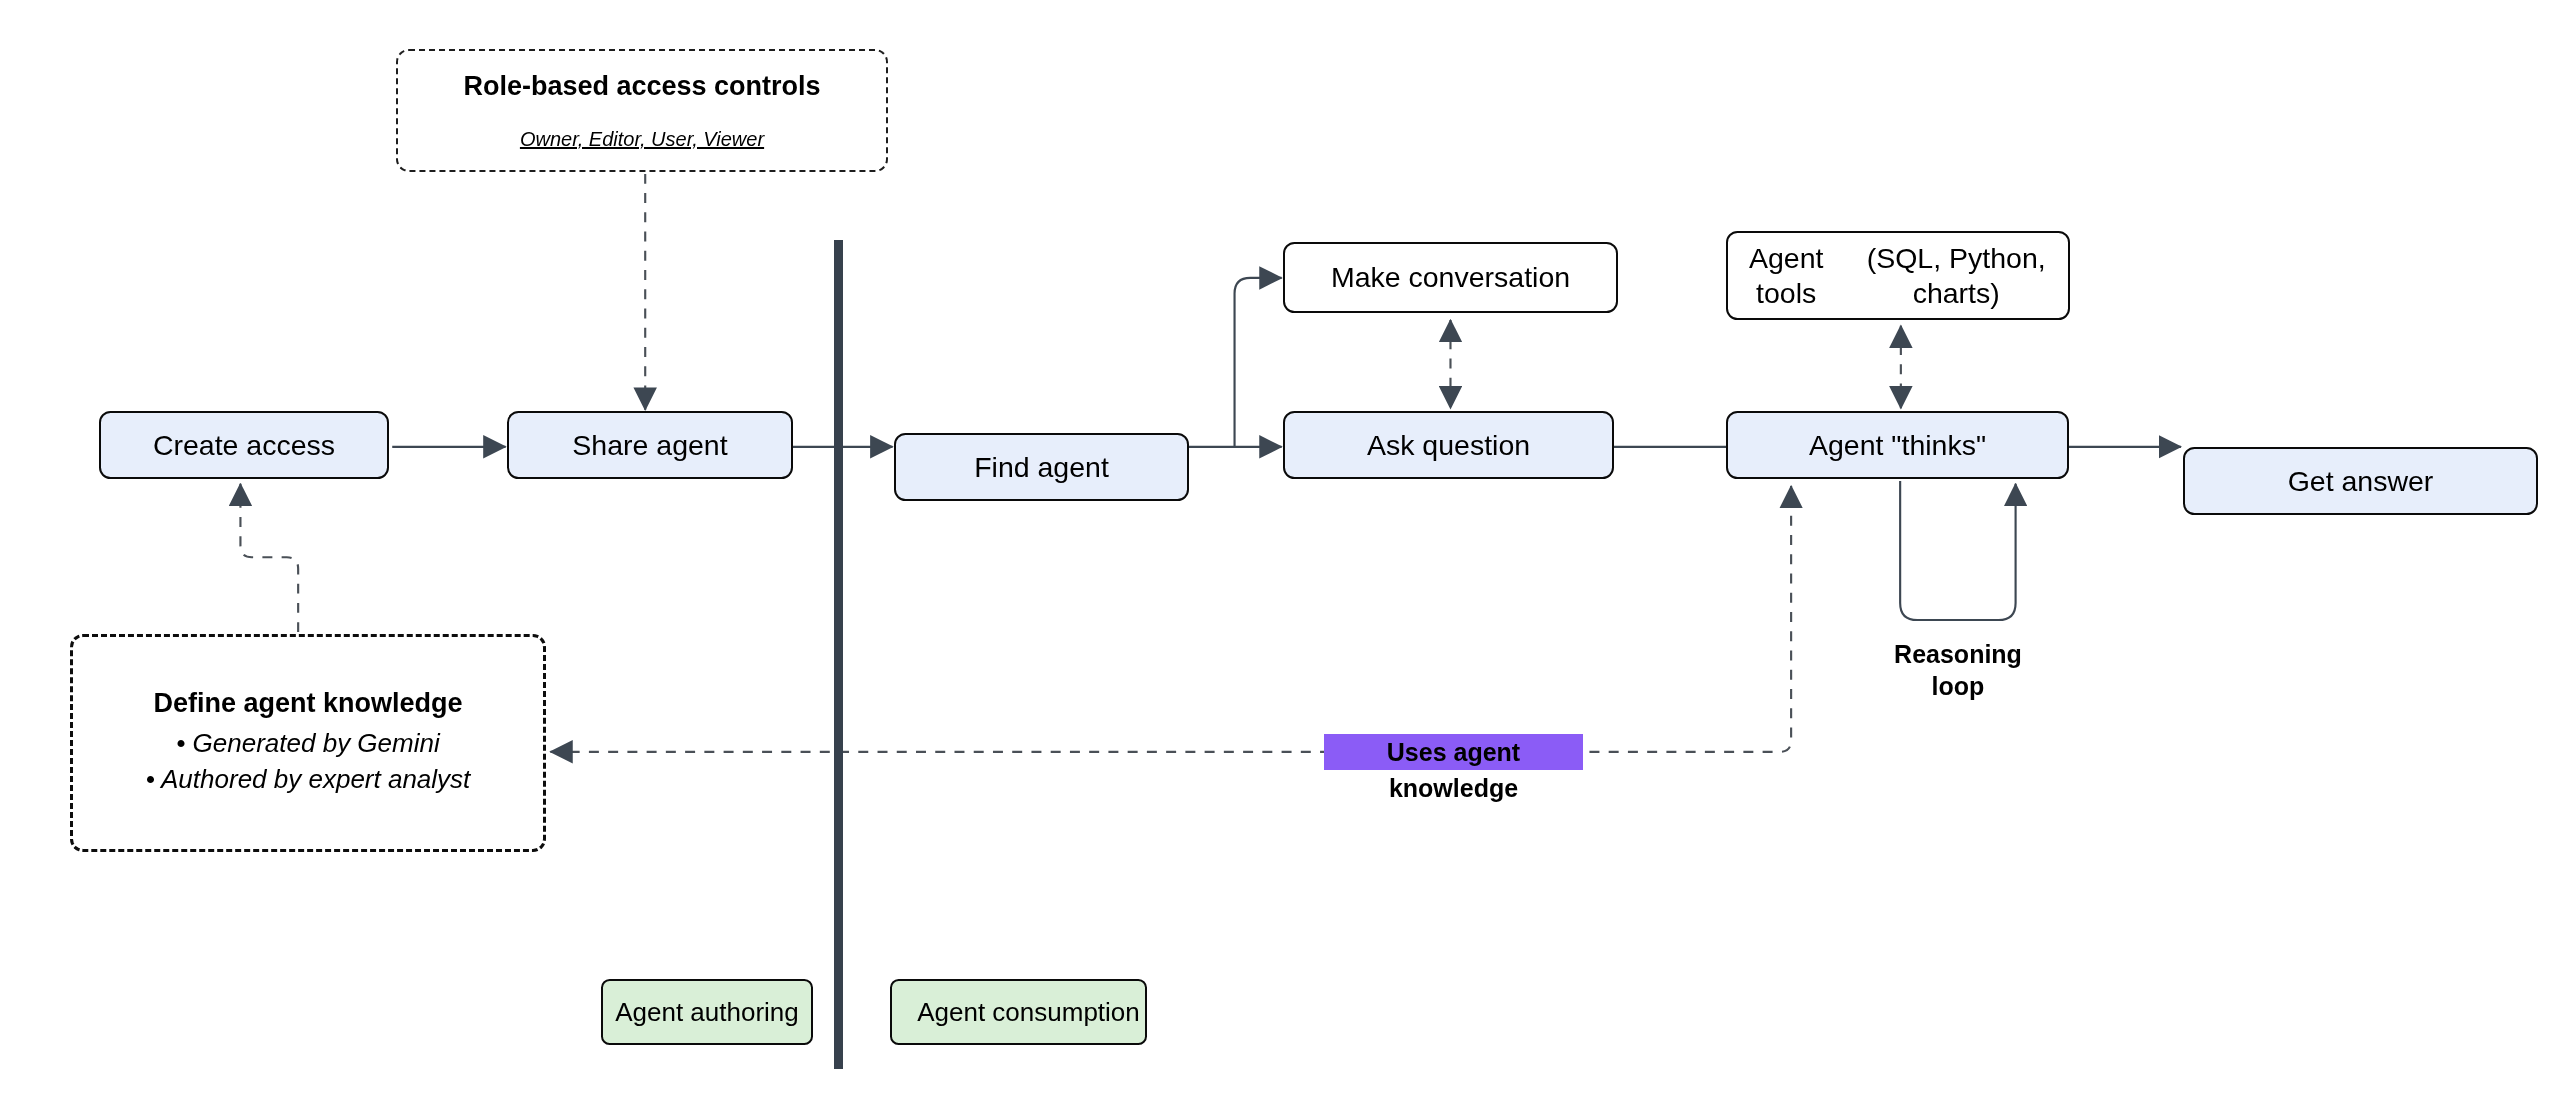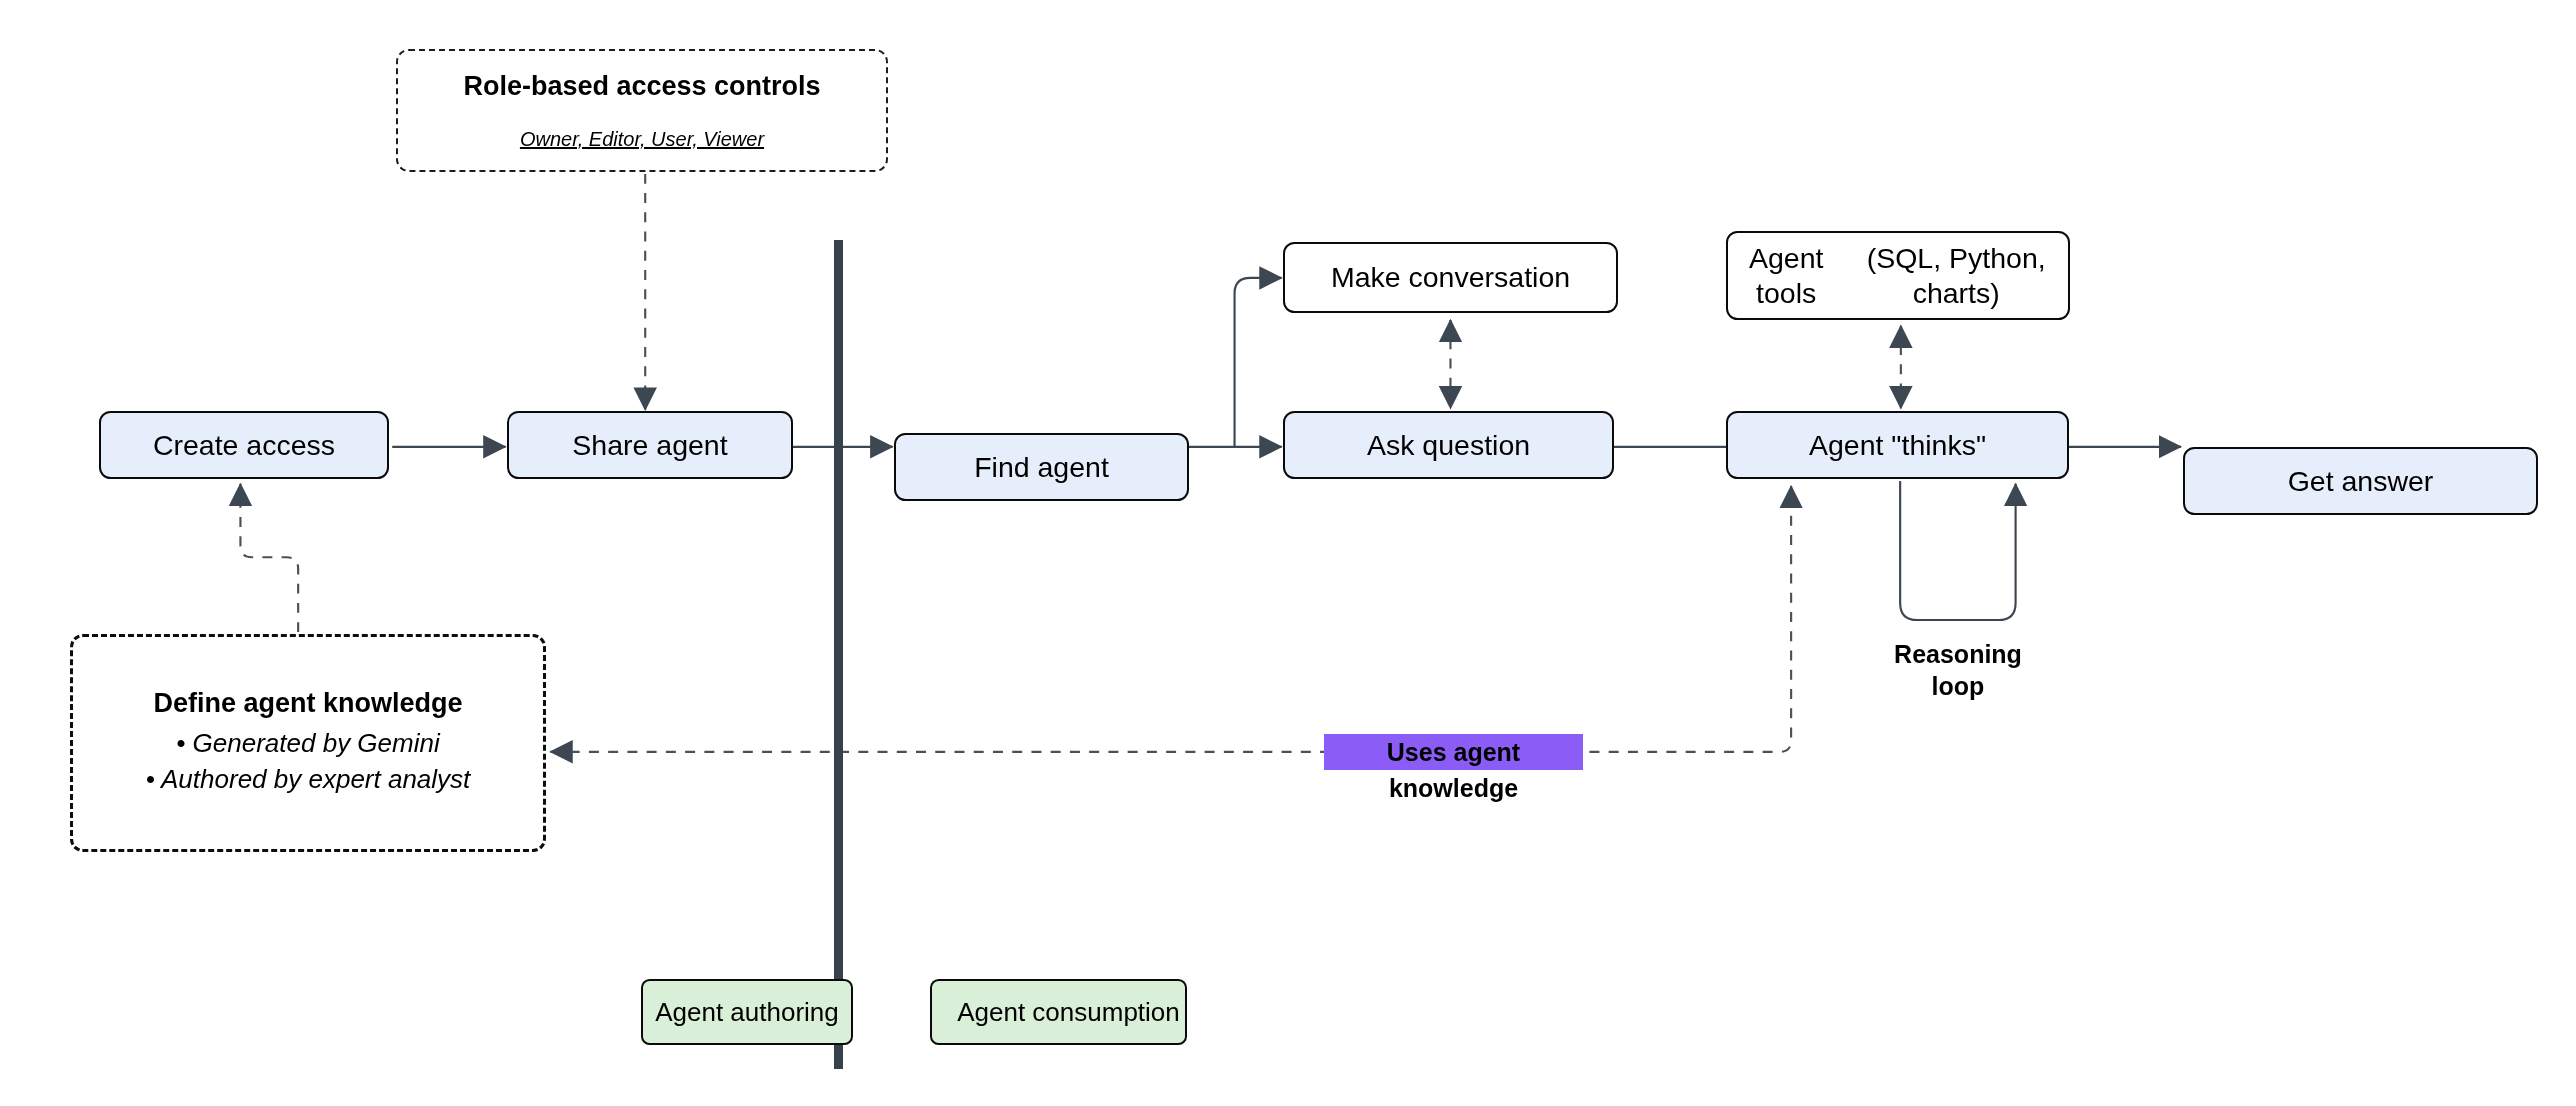--- a/index.html
+++ b/index.html
@@ -19,21 +19,21 @@
   .node{
     position:absolute;box-sizing:border-box;display:flex;align-items:center;justify-content:center;
     background:var(--node-fill);border:2.9px solid var(--border);border-radius:11.4px;
     font-size:28.5px;line-height:1.2;text-align:center;white-space:nowrap;
   }
   .node.white{background:var(--note-fill);}
   .node.two-line{flex-direction:row;white-space:normal;}
   .zone{
     position:absolute;box-sizing:border-box;display:flex;align-items:center;justify-content:center;
     background:var(--zone-fill);border:2.9px solid var(--border);border-radius:8.6px;
-    font-size:26px;white-space:nowrap;margin-left:40px;
+    font-size:26px;white-space:nowrap;
   }
   .note{
     position:absolute;box-sizing:border-box;background:var(--note-fill);
     display:flex;flex-direction:column;align-items:center;justify-content:center;
     text-align:center;border-radius:13px;
   }
   .note.rbac{border:2.1px dashed #1d1d1d;}
   .note.knowledge{border:3.6px dashed #0d0d0d;}
   .note-title{font-weight:bold;font-size:27px;}
   .note-subtitle{font-style:italic;font-size:20px;margin-top:26px;text-decoration:underline;}

